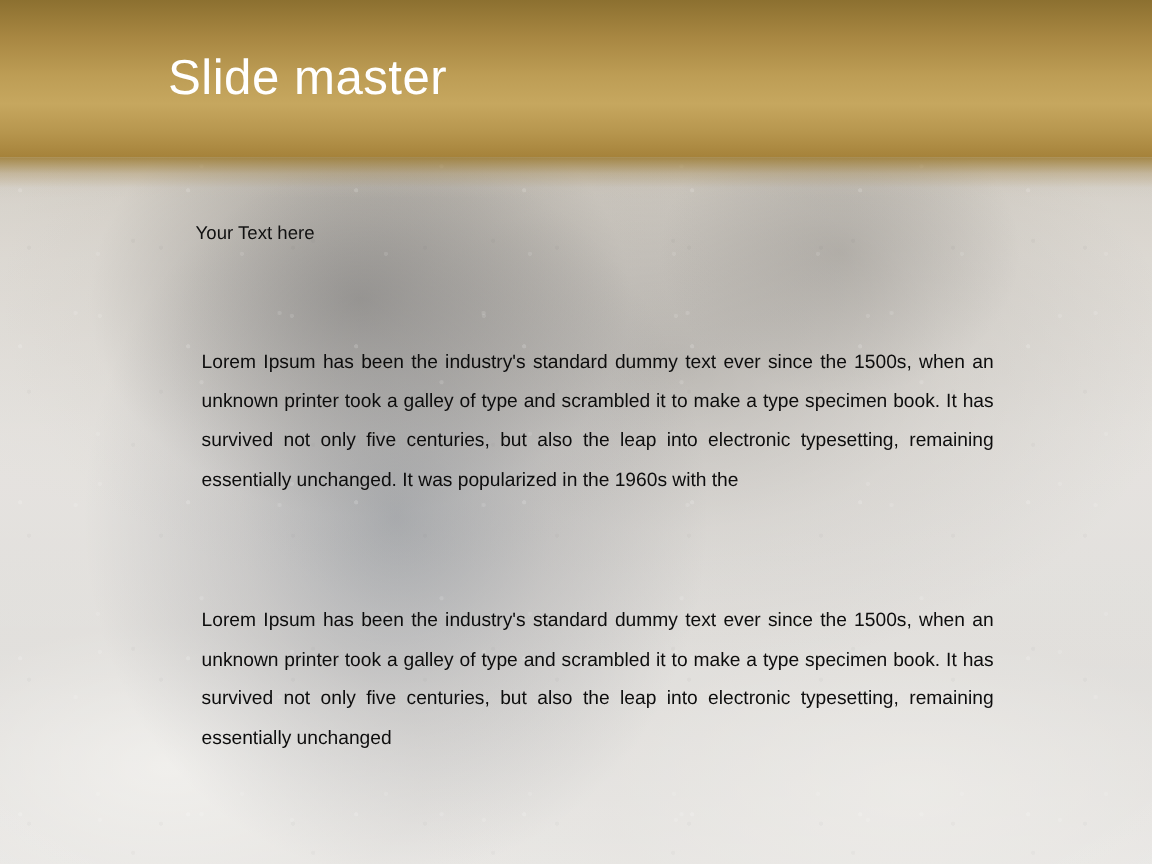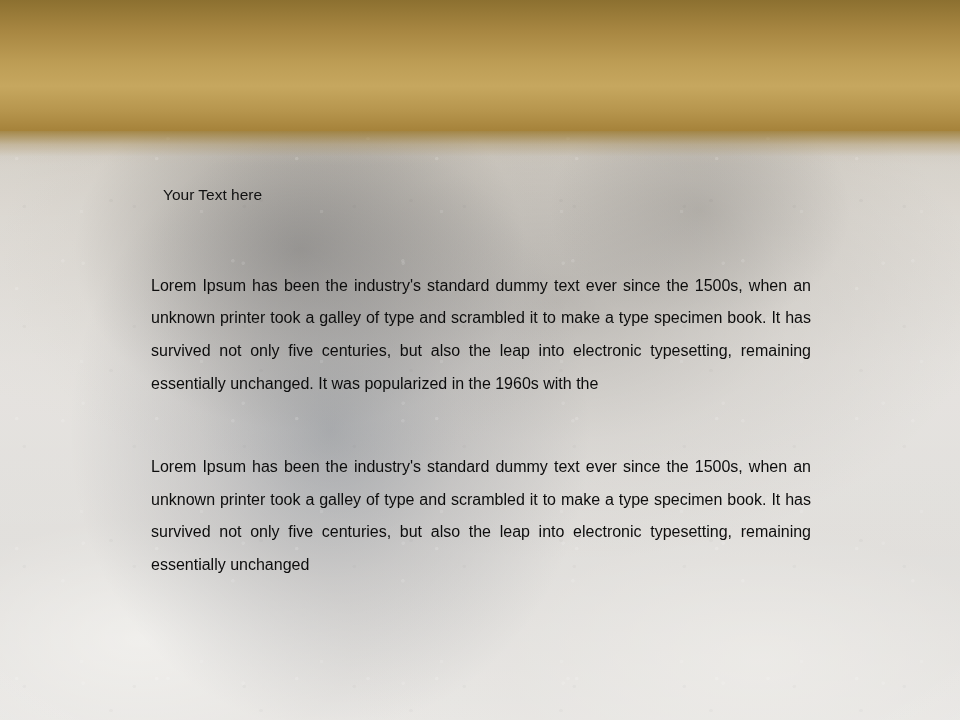--- a/index.html
+++ b/index.html
@@ -104,39 +104,40 @@
     font-size: 15.5px;
     color: #111111;
     line-height: 1.4;
     margin: 12px;
   }
   .para {
     font-size: 16px;
     color: #0d0d0d;
     line-height: 2.05;
     text-align: justify;
-    margin: 0;
+    margin: 17px;
     width: 660px;
   }
   .gap-1 { height: 52px; }
   .gap-2 { height: 50px; }
 </style>
 </head>
 <body>
 
 <div class="slide">
 
   <div class="bg-photo"></div>
   <div class="bg-grain"></div>
   <div class="bg-wash"></div>
   <div class="bg-vignette"></div>
 
   <div class="title-banner"></div>
   <div class="banner-fade"></div>
 
+  <div class="slide-title">Slide master</div>
 
   <div class="content">
     <p class="lead-text">Your Text here</p>
 
     <div class="gap-1"></div>
 
     <p class="para">Lorem Ipsum has been the industry's standard dummy text ever since the 1500s, when an unknown printer took a galley of type and scrambled it to make a type specimen book. It has survived not only five centuries, but also the leap into electronic typesetting, remaining essentially unchanged. It was popularized in the 1960s with the</p>
 
     <div class="gap-2"></div>
 

